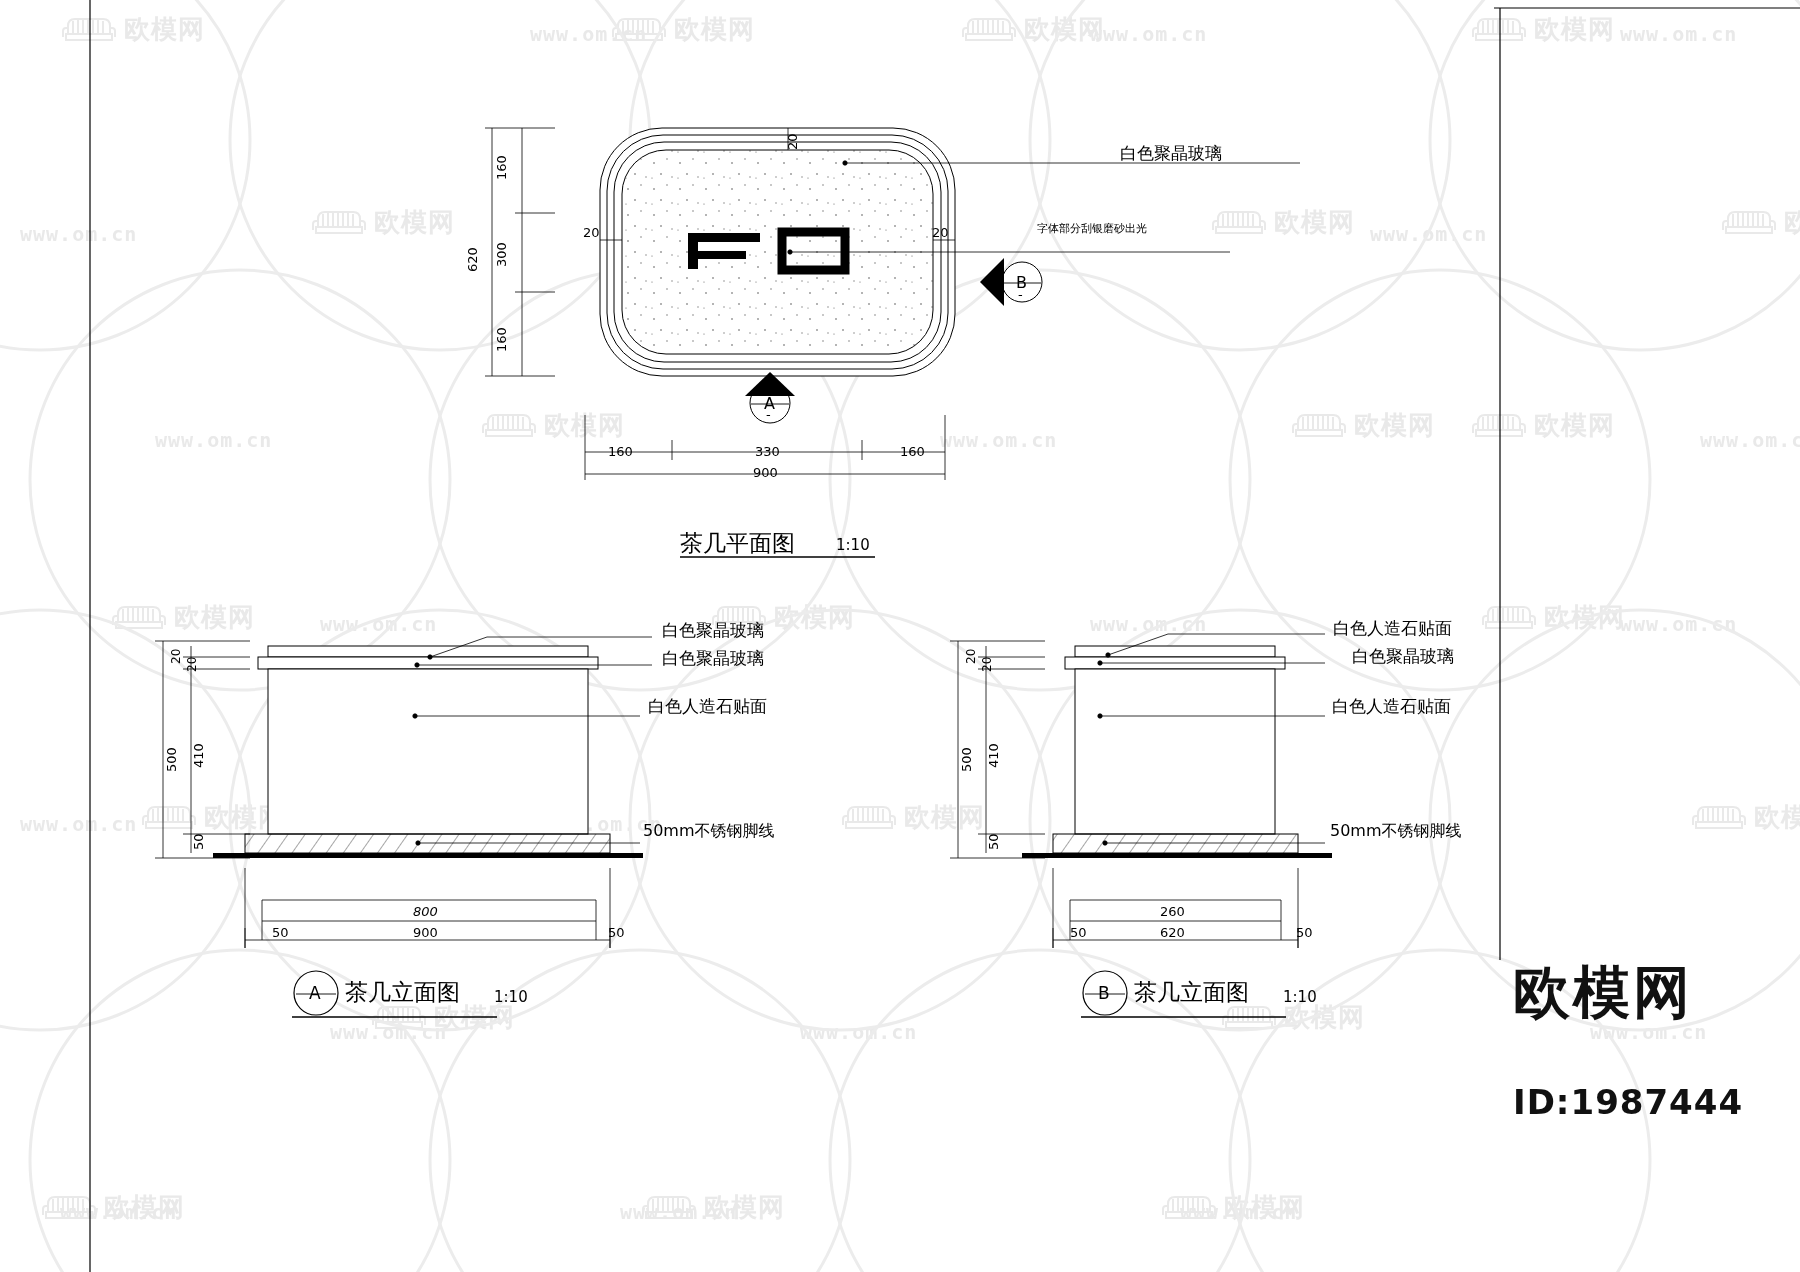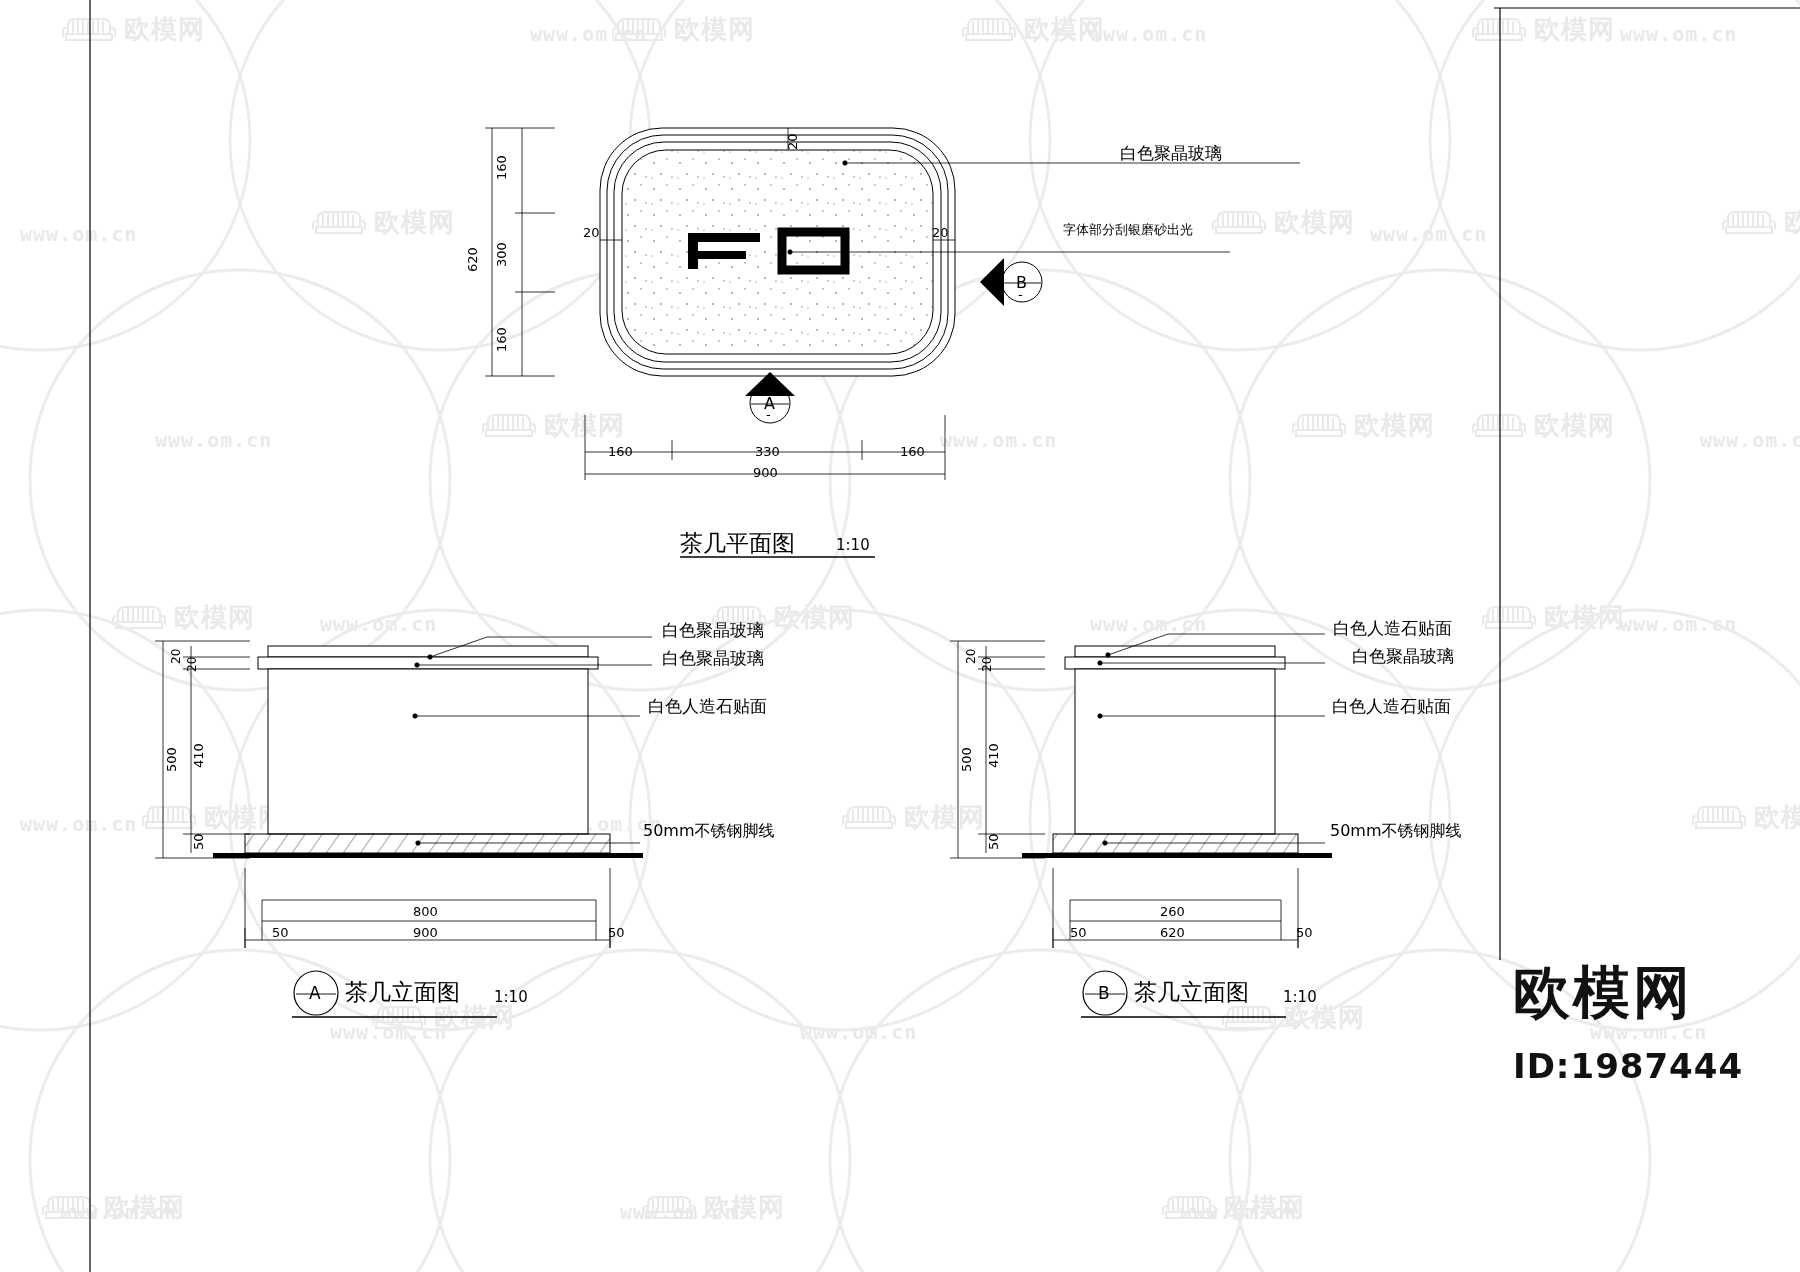--- a/index.html
+++ b/index.html
@@ -16,21 +16,21 @@
   .dim{position:absolute;white-space:nowrap;font-size:13px;
        font-family:"DejaVu Sans","Liberation Sans",sans-serif;line-height:1;}
   .dimv{transform-origin:0 0;transform:rotate(-90deg);}
   .title{position:absolute;white-space:nowrap;font-size:23px;
          font-family:"DejaVu Sans","Liberation Sans",sans-serif;}
   .scale{position:absolute;white-space:nowrap;font-size:15px;
          font-family:"DejaVu Sans","Liberation Sans",sans-serif;}
   .brand{position:absolute;font-weight:bold;color:#111;white-space:nowrap;}
   .brand-cn{font-size:57px;letter-spacing:3px;}
   .brand-id{font-size:34px;letter-spacing:1px;
-            font-family:"DejaVu Sans","Liberation Sans",sans-serif;}
+            font-family:"DejaVu Sans","Liberation Sans",sans-serif;margin-top:36px;}
 </style>
 </head>
 <body>
 
 <div class="stage">
 
   <div class="layer" id="wm-layer">
       <div class="wm wm-url" style="left: 530px; top: 22px;">www.om.cn</div>
       <div class="wm wm-url" style="left: 1090px; top: 22px;">www.om.cn</div>
       <div class="wm wm-url" style="left: 1620px; top: 22px;">www.om.cn</div>
@@ -519,37 +519,37 @@
   <div class="dim" style="left:608px;top:445px;">160</div>
   <div class="dim" style="left:755px;top:445px;">330</div>
   <div class="dim" style="left:900px;top:445px;">160</div>
   <div class="dim" style="left:753px;top:466px;">900</div>
 
   <div class="dim dimv" style="left:786px;top:150px;">20</div>
   <div class="dim" style="left:583px;top:226px;">20</div>
   <div class="dim" style="left:932px;top:226px;">20</div>
 
   <div class="txt cn" style="left:1120px;top:145px;font-size:17px;">白色聚晶玻璃</div>
-  <div class="txt cn" style="left:1063px;top:223px;font-size:13px;">字体部分刮银磨砂出光</div>
+  <div class="txt cn" style="left:1037px;top:223px;font-size:11px;">字体部分刮银磨砂出光</div>
 
   <div class="dim" style="left:764px;top:396px;font-size:16px;">A</div>
   <div class="dim" style="left:766px;top:408px;font-size:13px;">-</div>
   <div class="dim" style="left:1016px;top:275px;font-size:16px;">B</div>
   <div class="dim" style="left:1018px;top:288px;font-size:13px;">-</div>
 
   <div class="title cn" style="left:680px;top:528px;">茶几平面图</div>
   <div class="scale" style="left:836px;top:536px;">1:10</div>
 
   <div class="dim dimv" style="left:170px;top:664px;font-size:12px;">20</div>
   <div class="dim dimv" style="left:186px;top:672px;font-size:12px;">20</div>
   <div class="dim dimv" style="left:192px;top:768px;">410</div>
   <div class="dim dimv" style="left:192px;top:850px;">50</div>
   <div class="dim dimv" style="left:165px;top:772px;">500</div>
 
-  <div class="dim" style="left:413px;top:905px;">800</div>
+  <div class="dim" style="left:413px;top:905px;font-style:italic;">800</div>
   <div class="dim" style="left:413px;top:926px;">900</div>
   <div class="dim" style="left:272px;top:926px;">50</div>
   <div class="dim" style="left:608px;top:926px;">50</div>
 
   <div class="txt cn" style="left:662px;top:622px;font-size:17px;">白色聚晶玻璃</div>
   <div class="txt cn" style="left:662px;top:650px;font-size:17px;">白色聚晶玻璃</div>
   <div class="txt cn" style="left:648px;top:698px;font-size:17px;">白色人造石贴面</div>
   <div class="txt cn" style="left:643px;top:823px;font-size:16px;">50mm不锈钢脚线</div>
 
   <div class="dim" style="left:309px;top:985px;font-size:17px;">A</div>

